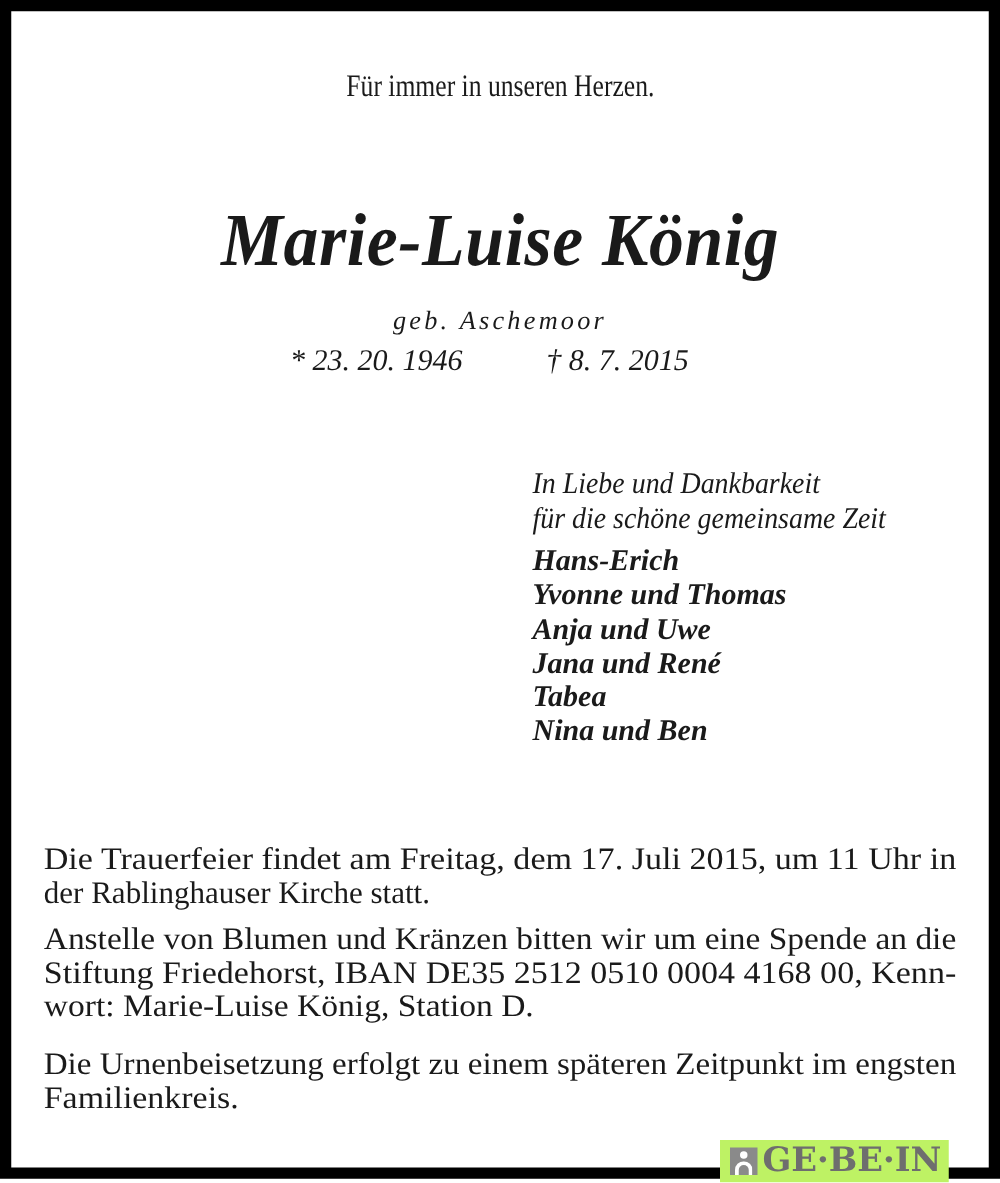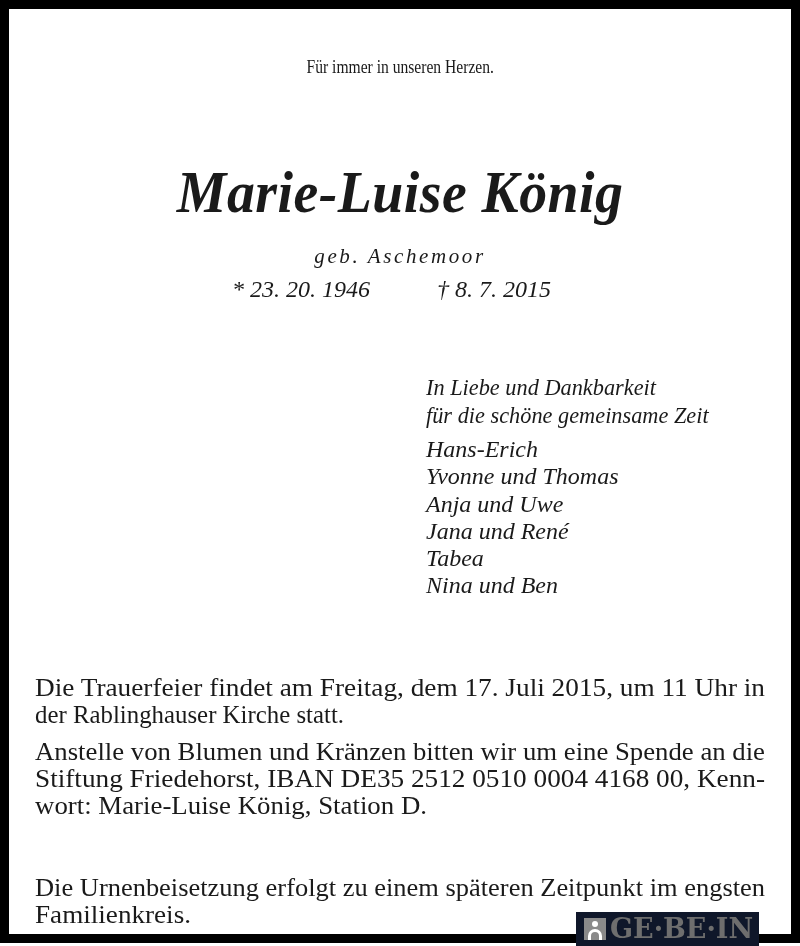--- a/index.html
+++ b/index.html
@@ -1,39 +1,39 @@
 <!DOCTYPE html>
 <html><head>
   <meta charset="utf-8">
   <style>
     html, body { margin: 0; padding: 0; background: #ffffff; }
     body { width: 800px; height: 946px; position: relative; overflow: hidden; font-family: "Liberation Serif", "DejaVu Serif", serif; color: #1a1a1a; }
     .frame { position: absolute; left: 0; top: 0; width: 800px; height: 943px; box-sizing: border-box; border: 9px solid #000; background: #fff; }
     .cond { display: inline-block; transform-origin: left top; white-space: nowrap; }
     .line { position: absolute; white-space: nowrap; }
     .center { left: 0; width: 800px; text-align: center; }
-    .motto { top: 56px; font-size: 19px; }
+    .motto { top: 56px; font-size: 25px; }
     .motto .cond { transform: scaleX(0.82); transform-origin: center top; }
     .name { top: 158px; font-size: 60px; font-weight: bold; font-style: italic; letter-spacing: 0.5px; }
     .name .cond { transform: scaleX(0.93); transform-origin: center top; }
     .maiden { top: 244px; font-size: 21px; font-style: italic; letter-spacing: 2.6px; }
     .dates { top: 276px; left: 232px; font-size: 24px; font-style: italic; }
     .dates .d1 { position: absolute; left: 0; white-space: nowrap; }
     .dates .d2 { position: absolute; left: 205px; white-space: nowrap; }
     .right-block { position: absolute; left: 415px; top: 373px; margin-left: 11px; }
     .right-block .dank { font-size: 24px; font-style: italic; line-height: 28px; white-space: nowrap; }
     .right-block .dank .cond { transform: scaleX(0.93); }
     .right-block .names { margin-top: 7px; }
-    .right-block .nm { font-size: 24px; font-weight: normal; font-style: italic; line-height: 27.3px; white-space: nowrap; }
+    .right-block .nm { font-size: 24px; font-weight: bold; font-style: italic; line-height: 27.3px; white-space: nowrap; }
     .para { position: absolute; left: 35px; width: 730px; font-size: 25px; line-height: 27px; }
     .para .pl { display: block; white-space: nowrap; transform-origin: left top; }
     .p1 { top: 674px; }
     .p2 { top: 738px; }
-    .p3 { top: 838px; margin-top: 36px; }
-    .logo { position: absolute; left: 576px; top: 912px; height: 34px; padding: 0 6px 0 8px; background: #0f172a; display: flex; align-items: center; gap: 4px; }
+    .p3 { top: 838px; }
+    .logo { position: absolute; left: 576px; top: 912px; height: 34px; padding: 0 6px 0 8px; background: #bef264; display: flex; align-items: center; gap: 4px; }
     .logo-icon { width: 22px; height: 22px; background: #8a8a8a; position: relative; }
     .logo-icon .head { position: absolute; left: 8px; top: 3px; width: 6px; height: 6px; border-radius: 50%; background: #fff; }
     .logo-icon .arch { position: absolute; left: 4px; top: 11px; width: 14px; height: 11px; border: 3px solid #fff; border-bottom: none; border-radius: 10px 10px 0 0; box-sizing: border-box; }
     .logo-text { font-family: "DejaVu Serif", serif; font-weight: bold; font-size: 27px; color: #6e6e6e; letter-spacing: 0px; line-height: 30px; }
   </style>
 </head>
 <body>
 
 <div class="frame"></div>
 

